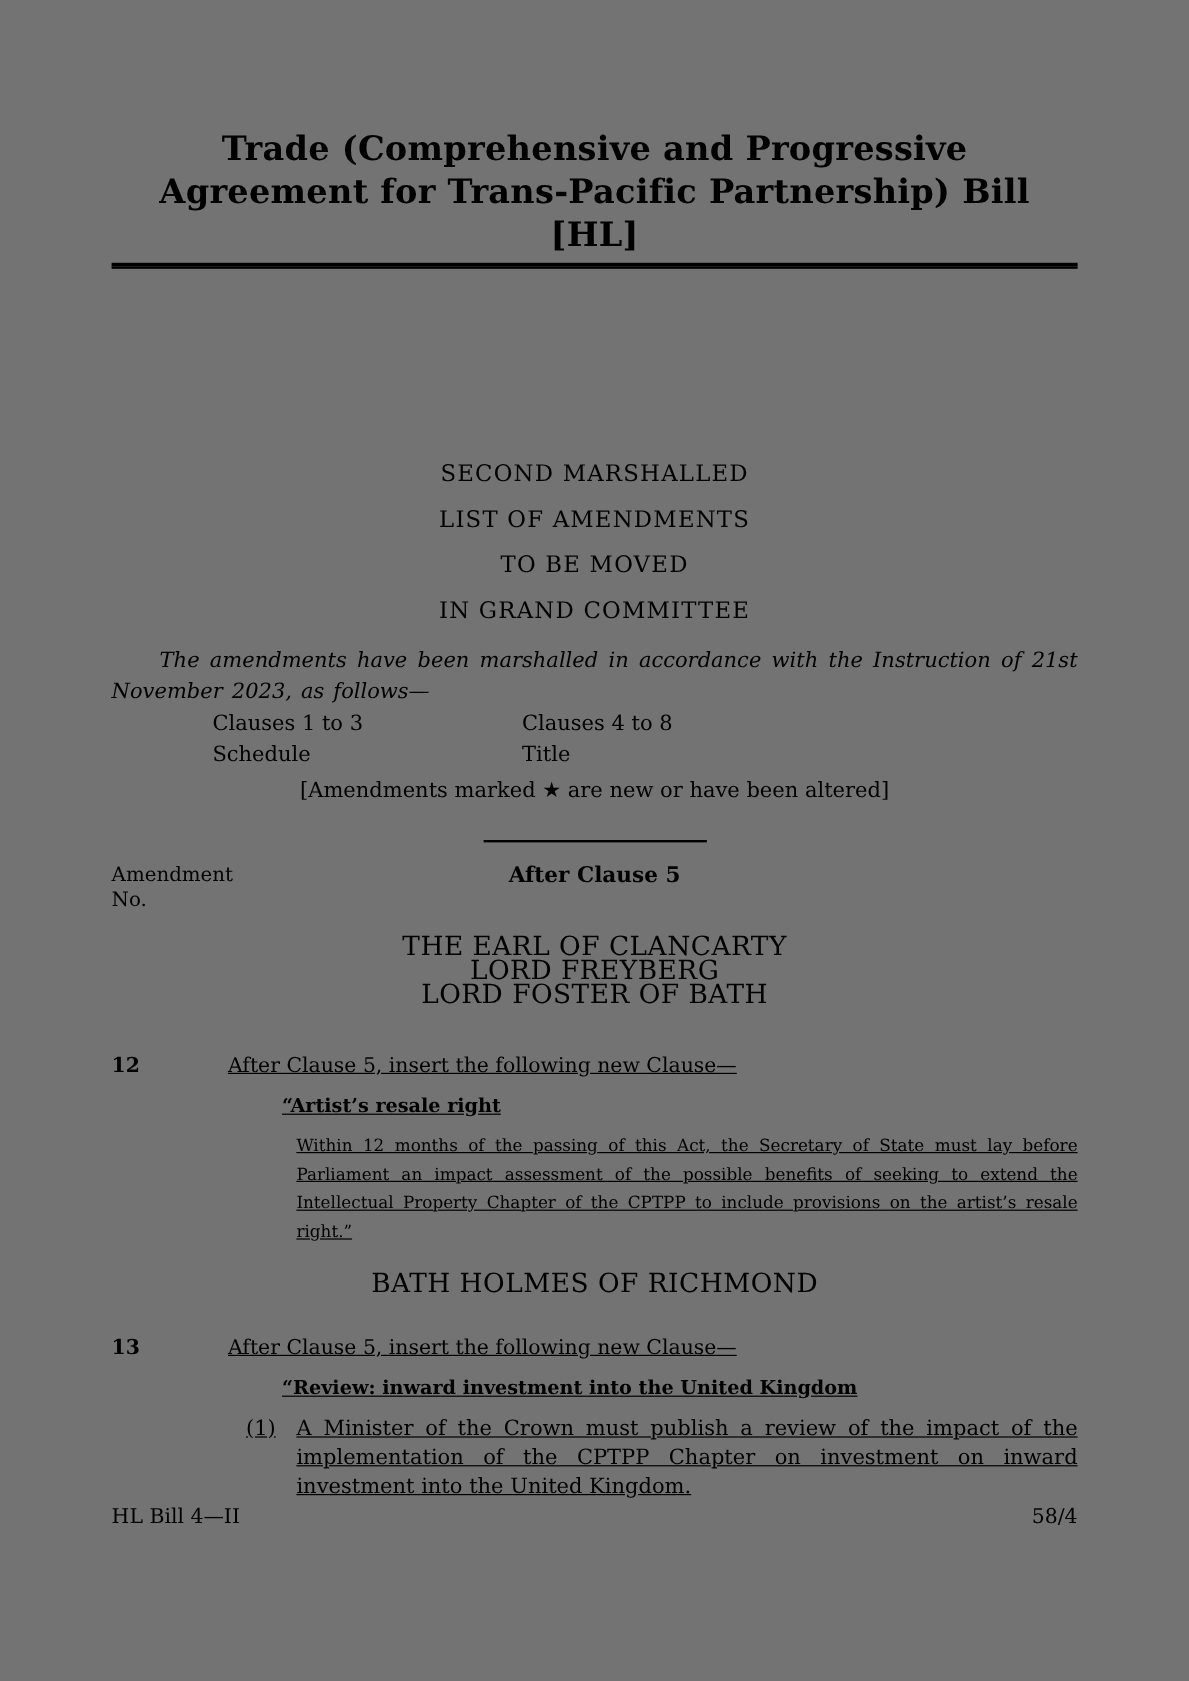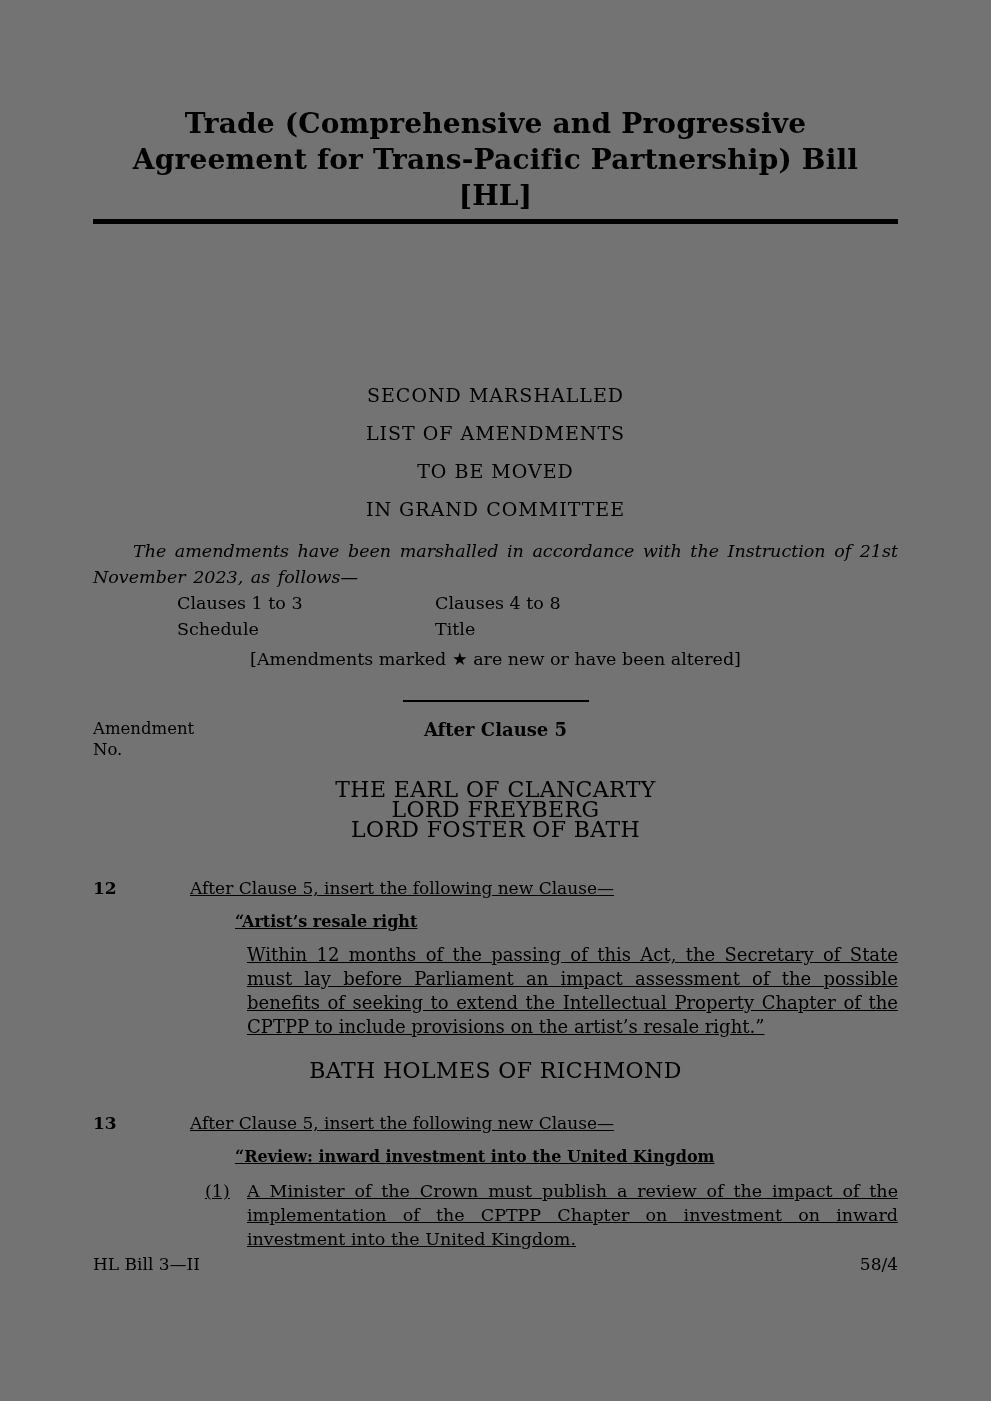--- a/index.html
+++ b/index.html
@@ -117,21 +117,21 @@
   .new-clause-title {
     margin-left: 142px;
     margin-top: 10px;
     font-weight: bold;
     font-size: 16px;
     line-height: 24px;
   }
   .new-clause-body {
     margin-left: 154px;
     margin-top: 9px;
-    font-size: 18px;
+    font-size: 14px;
     line-height: 24px;
     text-align: justify;
   }
   .subsection {
     display: flex;
     margin-left: 112px;
     margin-top: 10px;
     font-size: 17.5px;
     line-height: 24px;
   }
@@ -208,17 +208,17 @@
     <div class="amendment-number">13</div>
     <div class="amendment-instruction">After Clause 5, insert the following new Clause—</div>
     <div class="new-clause-title">“Review: inward investment into the United Kingdom</div>
     <div class="subsection">
       <div class="subsection-marker">(1)</div>
       <div class="subsection-text">A Minister of the Crown must publish a review of the impact of the implementation of the CPTPP Chapter on investment on inward investment into the United Kingdom.</div>
     </div>
   </div>
 
   <div class="page-footer">
-    <div>HL Bill 3—II</div>
+    <div>HL Bill 4—II</div>
     <div>58/4</div>
   </div>
 
 </div>
 
 </body></html>

